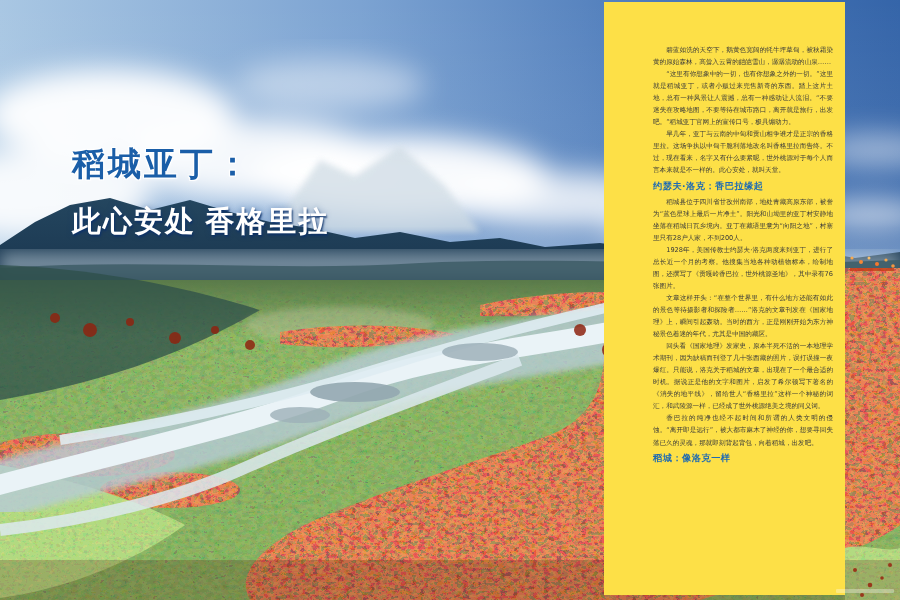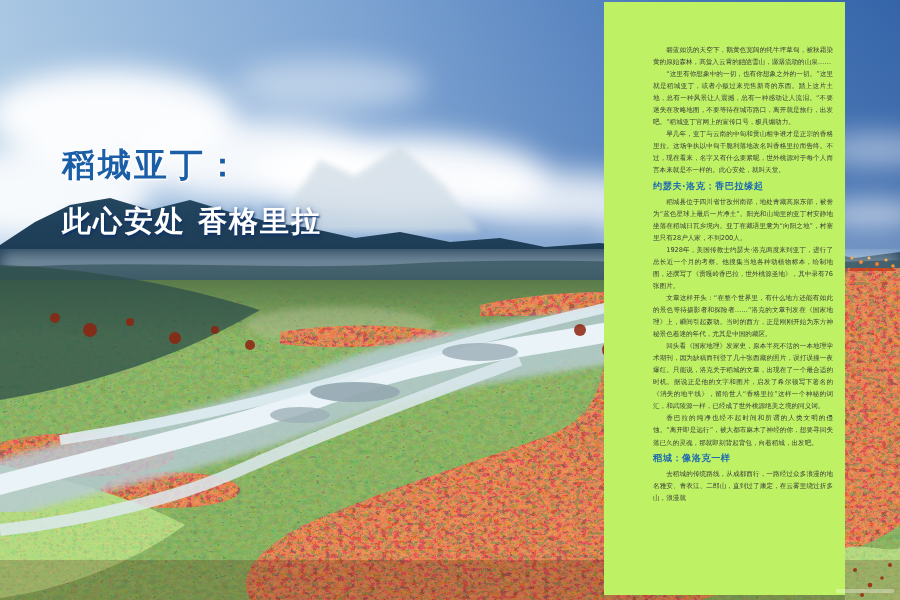--- a/index.html
+++ b/index.html
@@ -6,34 +6,34 @@
   body{
     width:900px;height:600px;position:relative;overflow:hidden;
     font-family:"DejaVu Sans","Liberation Sans",sans-serif;
     background:#2f5fa0;
   }
   .spread{position:absolute;inset:0;}
   .photo{position:absolute;inset:0;}
   .photo svg{display:block;}
 
   
-  .title-block{position:absolute;left:62px;top:148px;line-height:1;}
+  .title-block{position:absolute;left:72px;top:148px;line-height:1;font-family:Liberation Serif, serif;}
   .title-line1{
     font-size:33px;font-weight:800;color:#1a5ea8;letter-spacing:3px;
     text-shadow:-1px -1px 0 #ffffff,1px -1px 0 #ffffff,-1px 1px 0 #ffffff,1px 1px 0 #ffffff,0 0 5px rgba(255,255,255,.85);
   }
   .title-line2{
     margin-top:26px;font-size:29px;font-weight:800;color:#ffffff;letter-spacing:2px;
     text-shadow:1px 2px 2px rgba(12,48,105,.85),0 0 6px rgba(18,60,130,.4);
   }
 
   
   .panel{
     position:absolute;left:604px;top:2px;width:241px;height:593px;
-    background:#bef264;box-sizing:border-box;
+    background:#fde047;box-sizing:border-box;
     padding:42px 12px 0 49px;overflow:hidden;
   }
   .col{width:180px;text-align:justify;color:#3a3a3a;font-size:6.6px;line-height:12.05px;}
   .col p{margin:0;text-indent:2em;}
   .section-heading{
     font-size:9.2px;font-weight:bold;color:#1f6bb2;margin:3px 0 4px 0;letter-spacing:.5px;
   }
   .credit{position:absolute;left:836px;top:589px;width:58px;height:4px;
     background:rgba(255,255,255,.32);border-radius:1px;}
 </style>
@@ -223,18 +223,17 @@
       <p>早几年，亚丁与云南的中甸和贡山相争谁才是正宗的香格里拉。这场争执以中甸干脆利落地改名叫香格里拉而告终。不过，现在看来，名字又有什么要紧呢，世外桃源对于每个人而言本来就是不一样的。此心安处，就叫天堂。</p>
 
       <div class="section-heading">约瑟夫·洛克：香巴拉缘起</div>
       <p>稻城县位于四川省甘孜州南部，地处青藏高原东部，被誉为“蓝色星球上最后一片净土”。阳光和山坳里的亚丁村安静地坐落在稻城日瓦乡境内。亚丁在藏语里意为“向阳之地”，村寨里只有28户人家，不到200人。</p>
       <p>1928年，美国传教士约瑟夫·洛克两度来到亚丁，进行了总长近一个月的考察。他搜集当地各种动植物标本，绘制地图，还撰写了《贡嘎岭香巴拉，世外桃源圣地》，其中录有76张图片。</p>
       <p>文章这样开头：“在整个世界里，有什么地方还能有如此的景色等待摄影者和探险者……”洛克的文章刊发在《国家地理》上，瞬间引起轰动。当时的西方，正是刚刚开始为东方神秘景色着迷的年代，尤其是中国的藏区。</p>
       <p>回头看《国家地理》发家史，原本半死不活的一本地理学术期刊，因为缺稿而刊登了几十张西藏的照片，误打误撞一夜爆红。只能说，洛克关于稻城的文章，出现在了一个最合适的时机。据说正是他的文字和图片，启发了希尔顿写下著名的《消失的地平线》，留给世人“香格里拉”这样一个神秘的词汇，和武陵源一样，已经成了世外桃源绝美之境的同义词。</p>
       <p>香巴拉的纯净也经不起时间和所谓的人类文明的侵蚀。“离开即是远行”，被大都市麻木了神经的你，想要寻回失落已久的灵魂，那就即刻背起背包，向着稻城，出发吧。</p>
 
       <div class="section-heading">稻城：像洛克一样</div>
-      <p>去稻城的传统路线，从成都西行，一路经过众多浪漫的地名雅安、青衣江、二郎山，直到过了康定，在云雾里绕过折多山，浪漫就</p>
     </div>
   </div>
 
   <div class="credit"></div>
 </div>
 
 </body></html>

